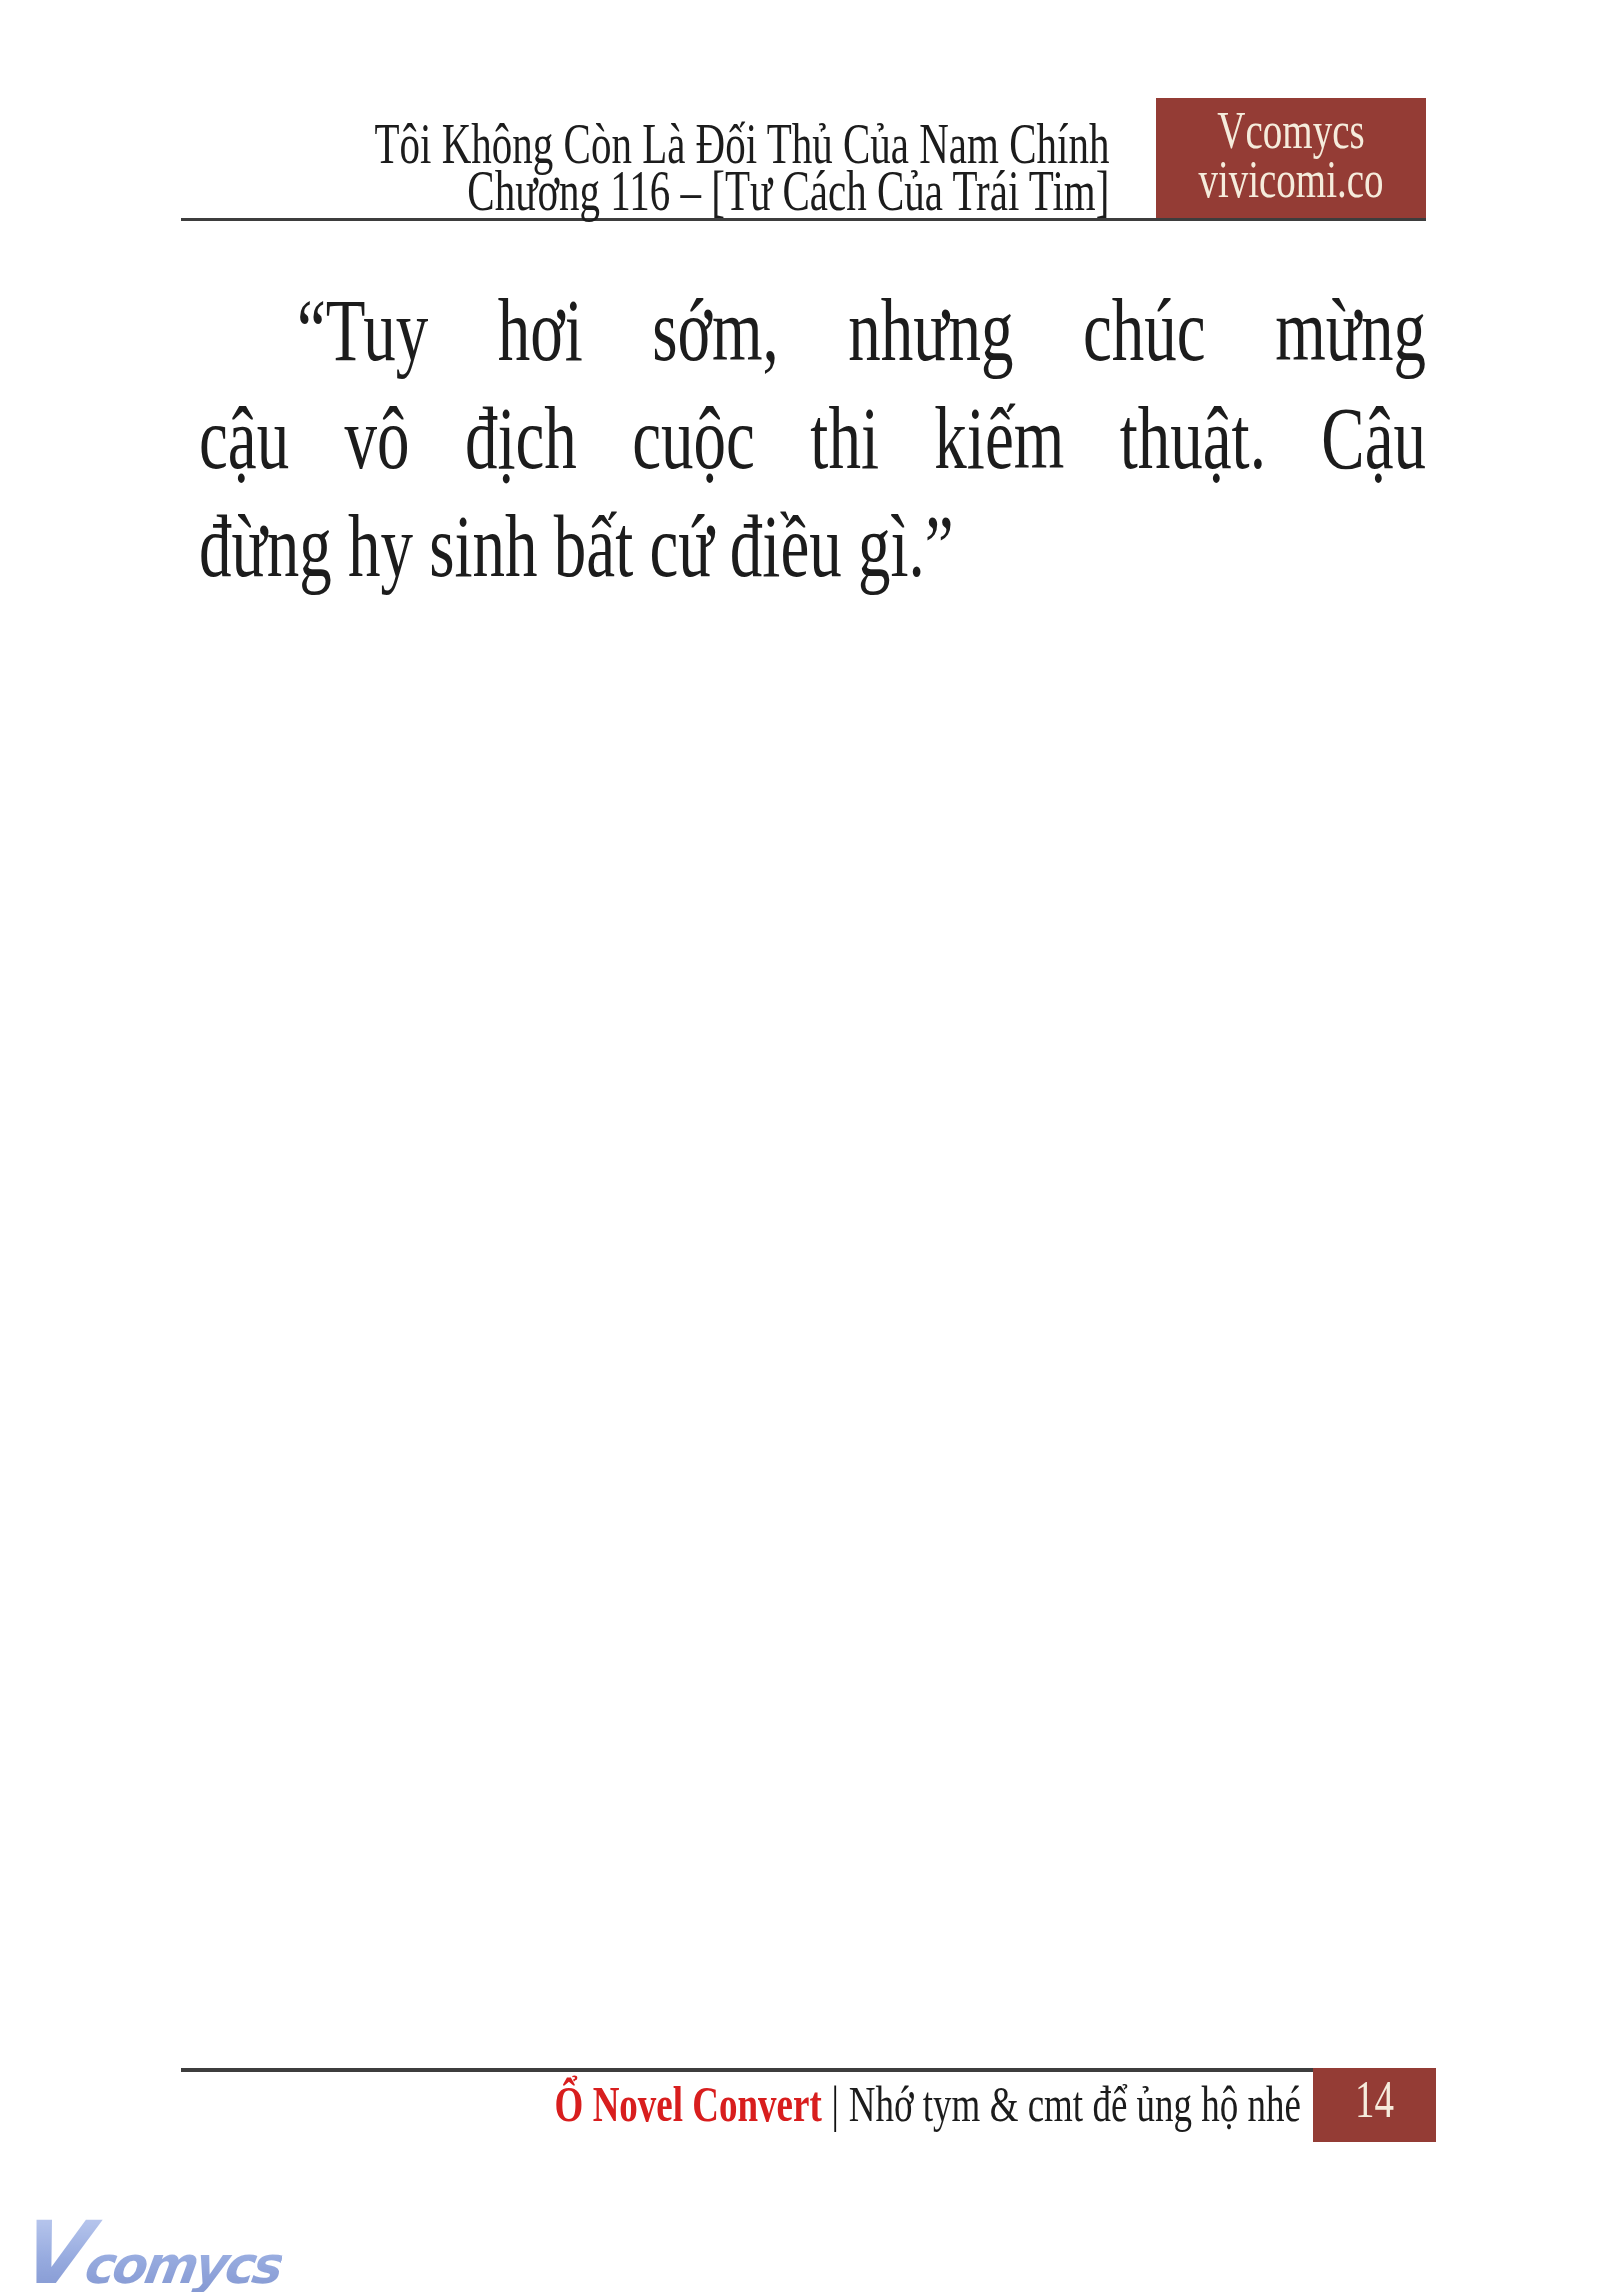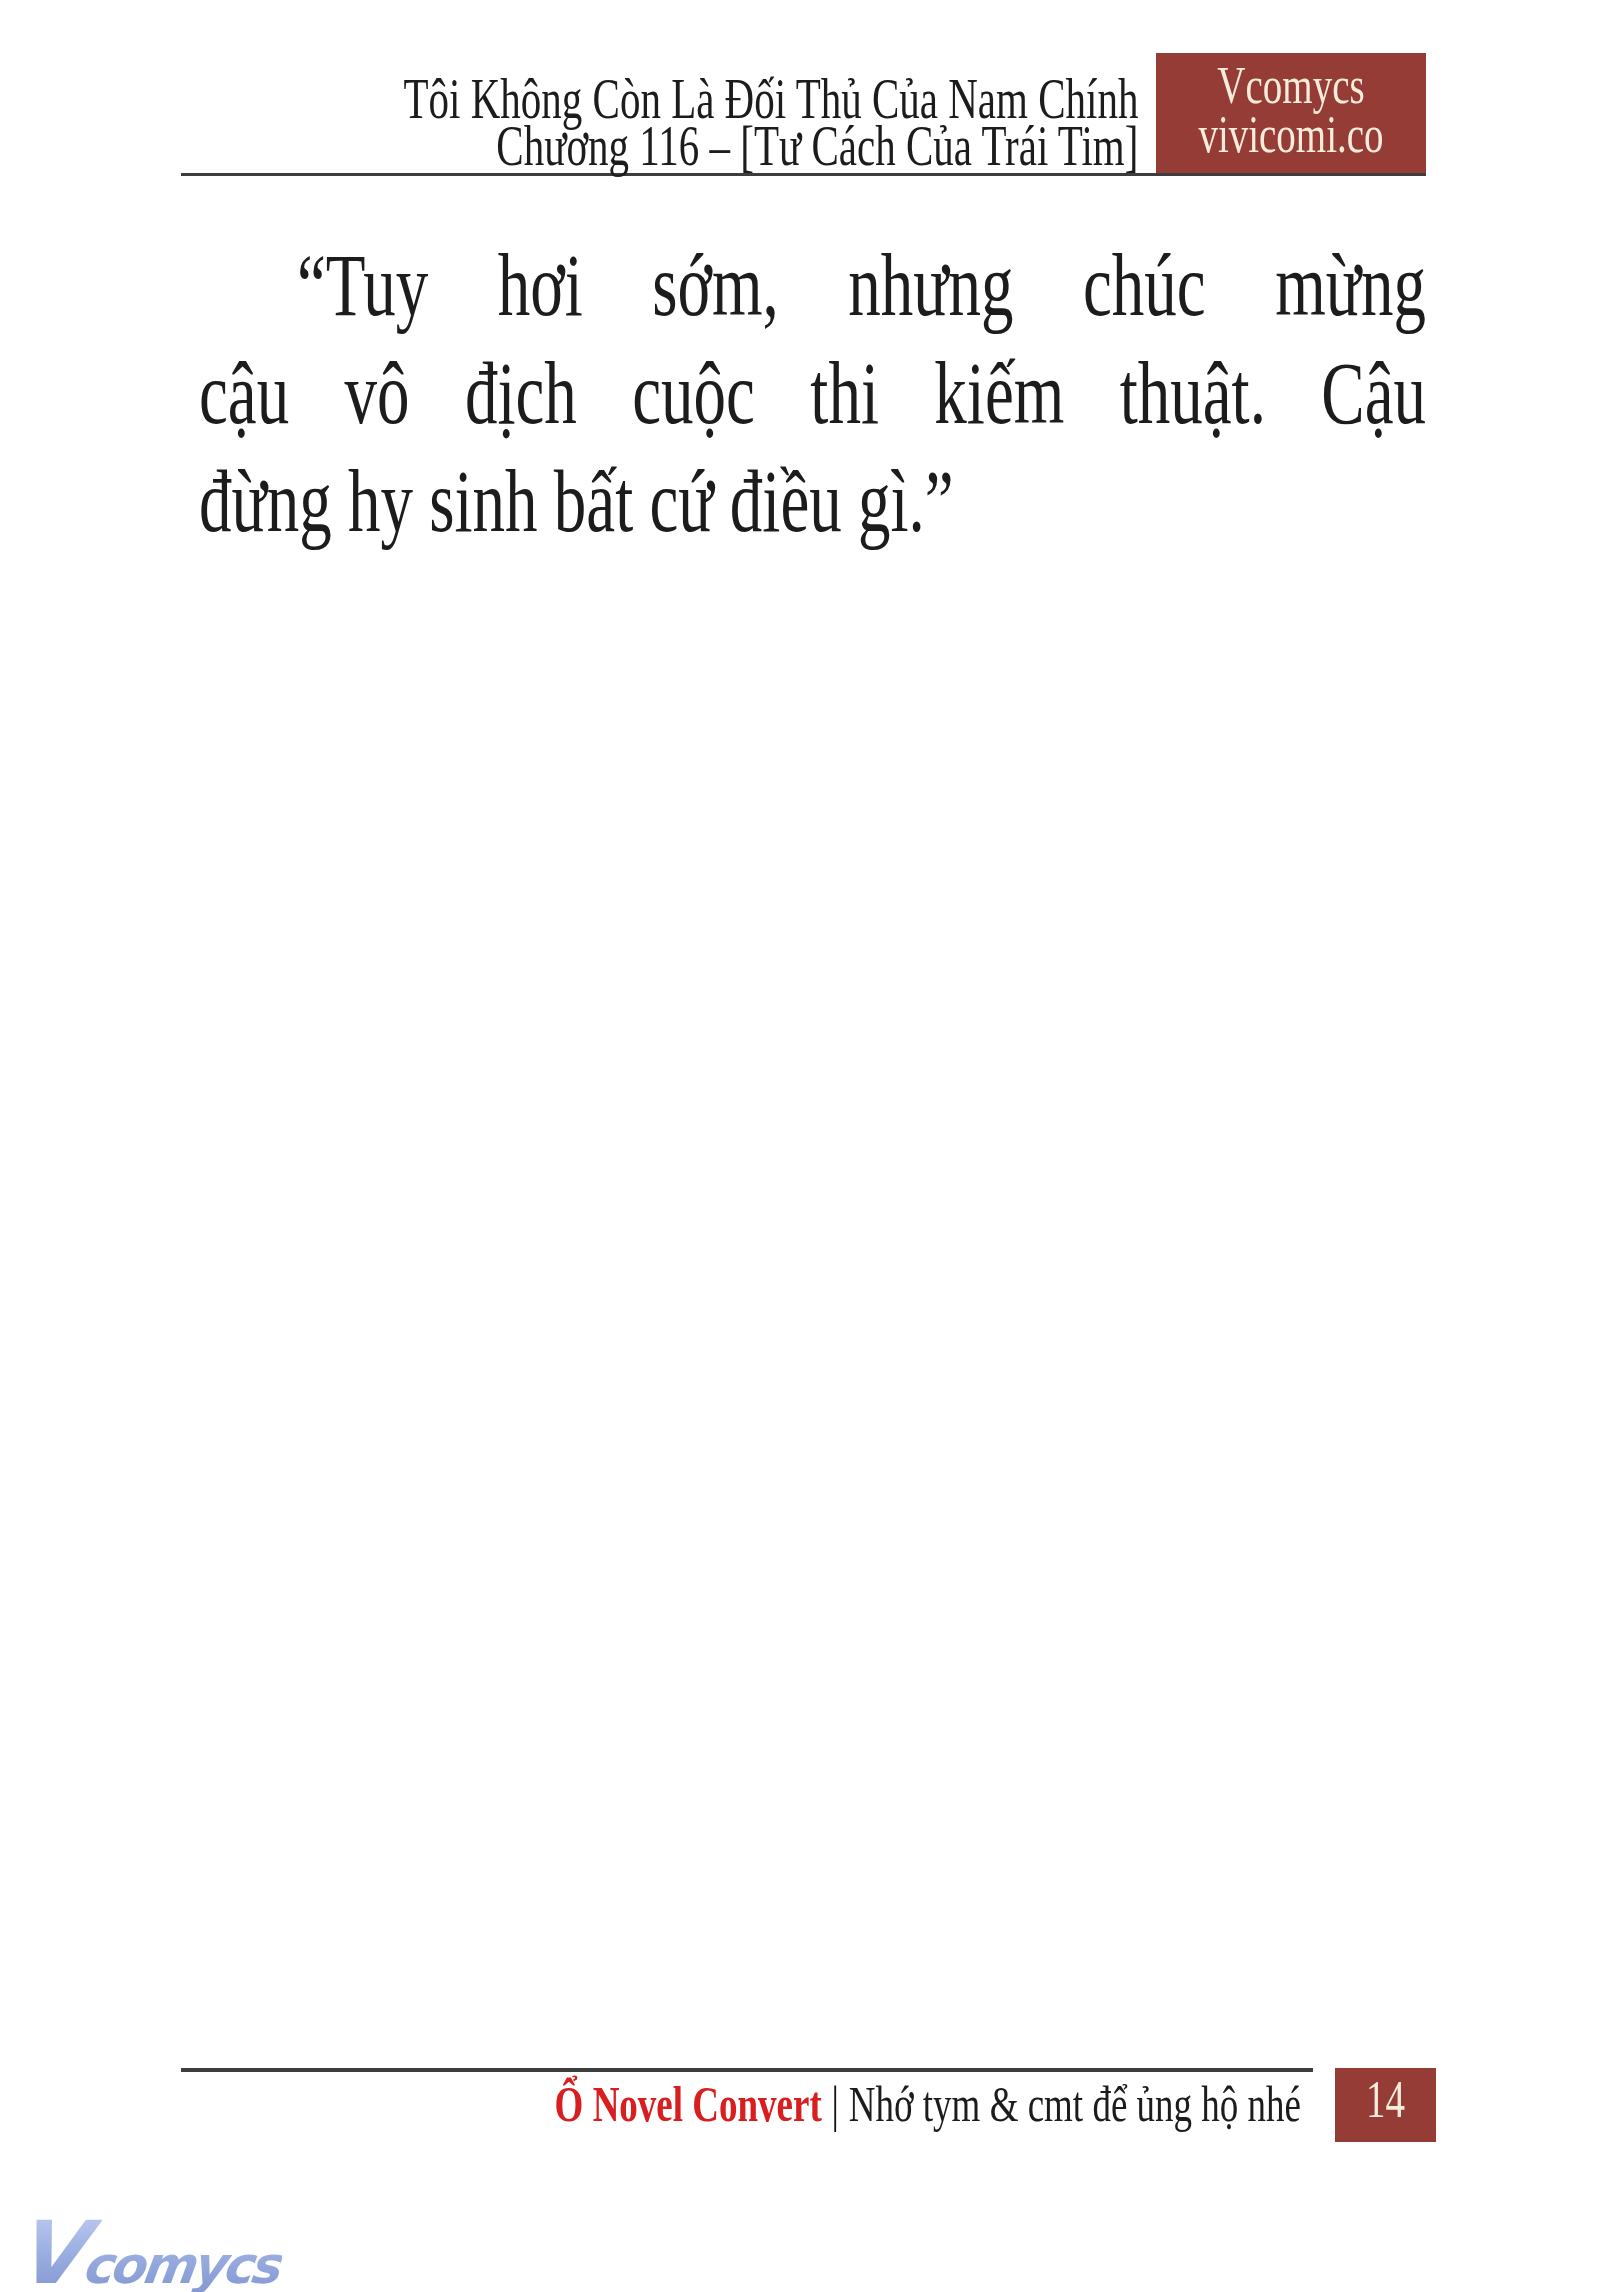--- a/index.html
+++ b/index.html
@@ -18,25 +18,26 @@
     background:#ffffff;
     overflow:hidden;
     font-family:"Liberation Serif","DejaVu Serif",serif;
     color:var(--ink);
   }
   
   .vstretch{transform:scaleY(1.38);transform-origin:50% 70%;}
 
   
   .header{
-    margin:53px 196px 0 181px;
+    margin:98px 196px 0 181px;
     height:120px;
     border-bottom:3.9px solid var(--rule);
     display:flex;
     align-items:stretch;
+    gap:29px;
   }
   .header-titles{
     flex:1;
     display:flex;
     flex-direction:column;
     justify-content:flex-end;
     text-align:right;
     padding-right:17.6px;
   }
   .title-line{
@@ -98,21 +99,21 @@
     top:11.8px;
     font-size:37px;
     line-height:57px;
     white-space:nowrap;
   }
   .footer-credit{color:var(--accent-red);font-weight:bold;}
   .footer-sep{color:#111;padding:0 9.8px;}
   .page-number-box{
     position:absolute;
     right:0;top:0;
-    width:101px;height:74px;
+    width:123px;height:74px;
     background:var(--brand-bg);
     color:var(--cream);
     display:flex;align-items:center;justify-content:center;
   }
   .page-number{font-size:39px;line-height:74px;}
 
   
   .watermark{
     position:absolute;
     left:23.5px;

